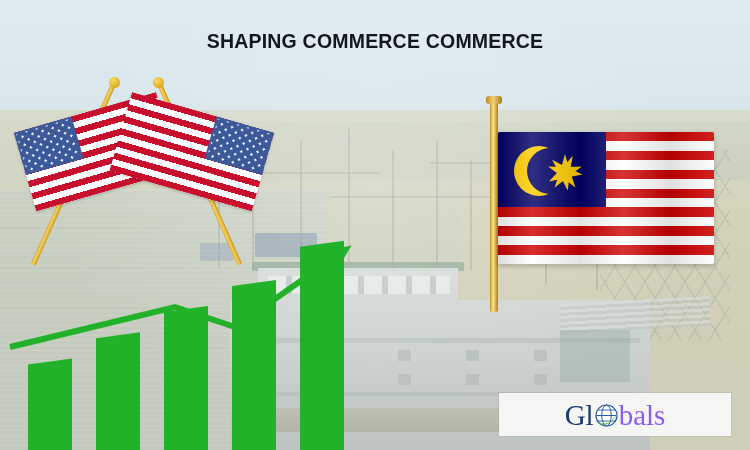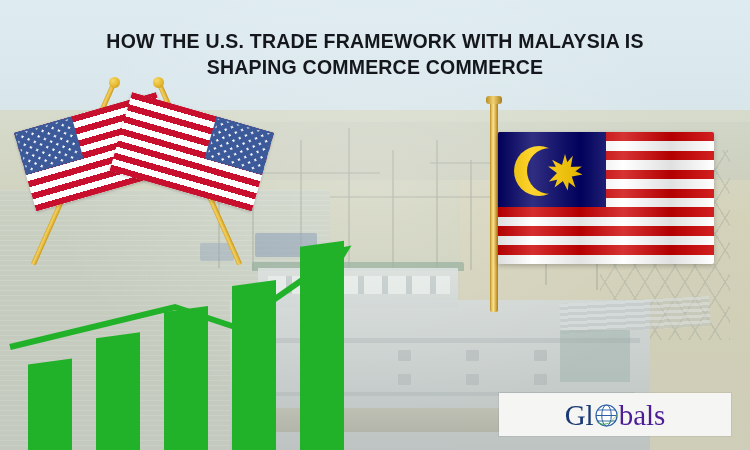--- a/index.html
+++ b/index.html
@@ -273,21 +273,21 @@
   }
   .logo-text {
     font-family:"Liberation Serif", serif;
     font-size:29px;
     line-height:1;
     white-space:nowrap;
     display:flex; align-items:baseline;
   }
   .logo-import { color:#1c6b2a; margin-right:8px; }
   .logo-g { color:#1b3a73; }
-  .logo-bals { color:#4c1d95; }
+  .logo-bals { color:#8b5cf6; }
   .logo-globe {
     display:inline-block; position:relative;
     width:25px; height:25px; margin:0 0px; top:3px;
   }
   .logo-globe svg { display:block; }
 </style>
 </head>
 <body>
 
 <div id="banner">
@@ -333,21 +333,20 @@
     <div class="ship-rust"></div>
     <div class="pipe-stack"></div>
     <div class="teal-box"></div>
     <div class="figure"></div>
 
     <div class="bg-haze"></div>
     <div class="bg-vignette"></div>
   </div>
 
   <div class="title-wrap">
-    <span class="title-line">HOW THE U.S. TRADE FRAMEWORK WITH MALAYSIA IS</span>
     <span class="title-line">SHAPING COMMERCE COMMERCE</span>
   </div>
 
   <div class="us-flags">
     <div class="pole flagA-pole"></div>
     <div class="pole-knob flagA-knob"></div>
     <div class="pole flagB-pole"></div>
     <div class="pole-knob flagB-knob"></div>
 
     <div class="usflag usflagA">

